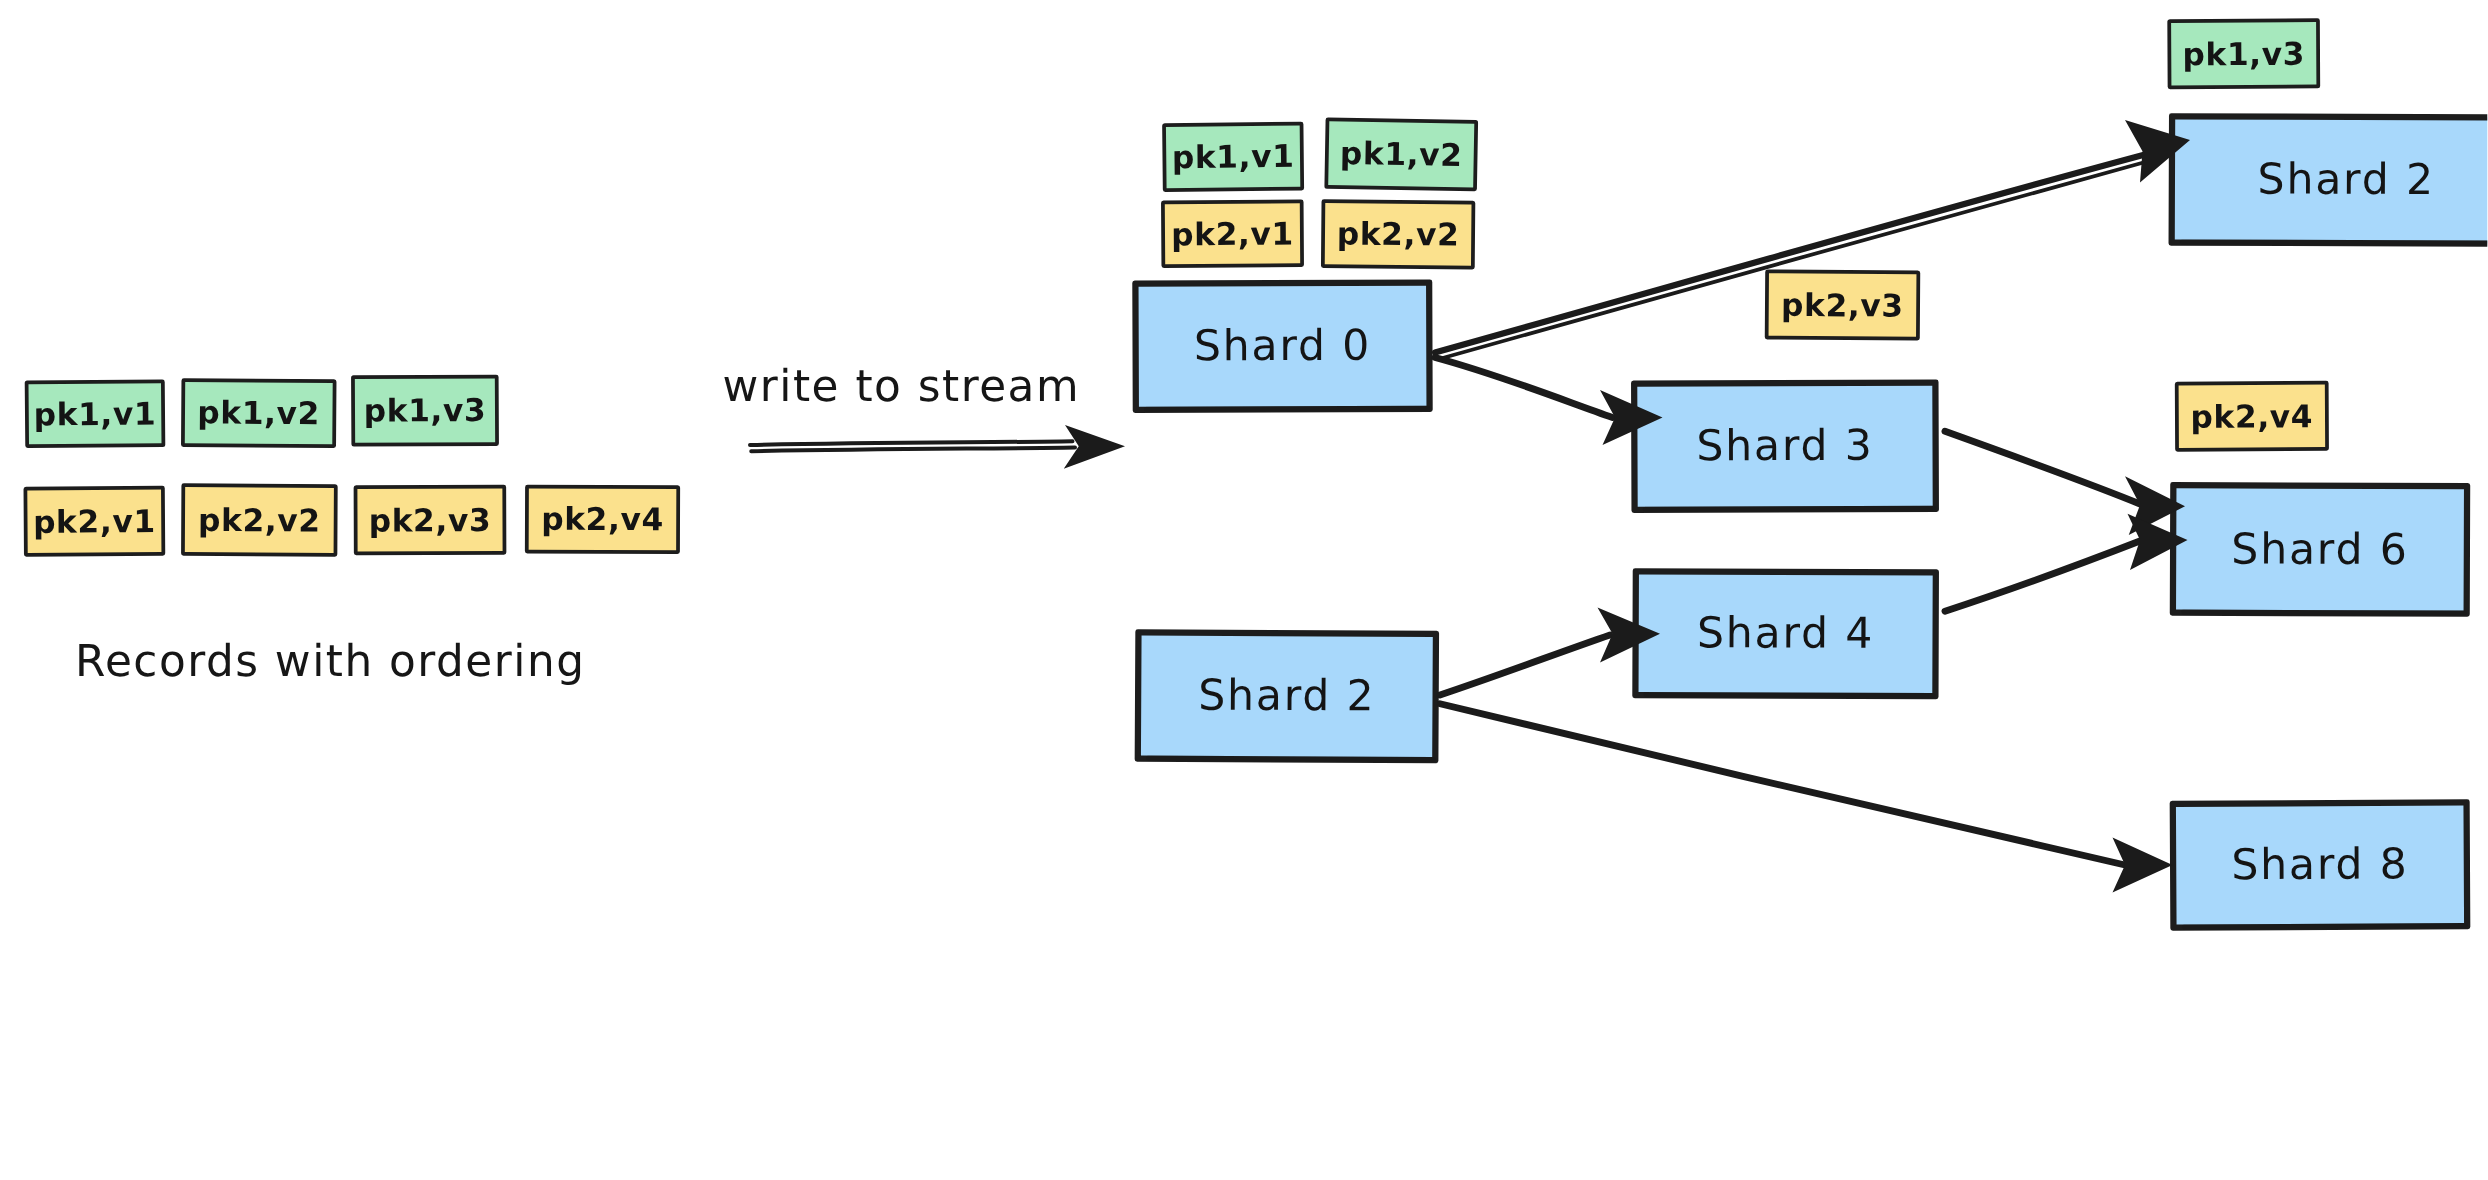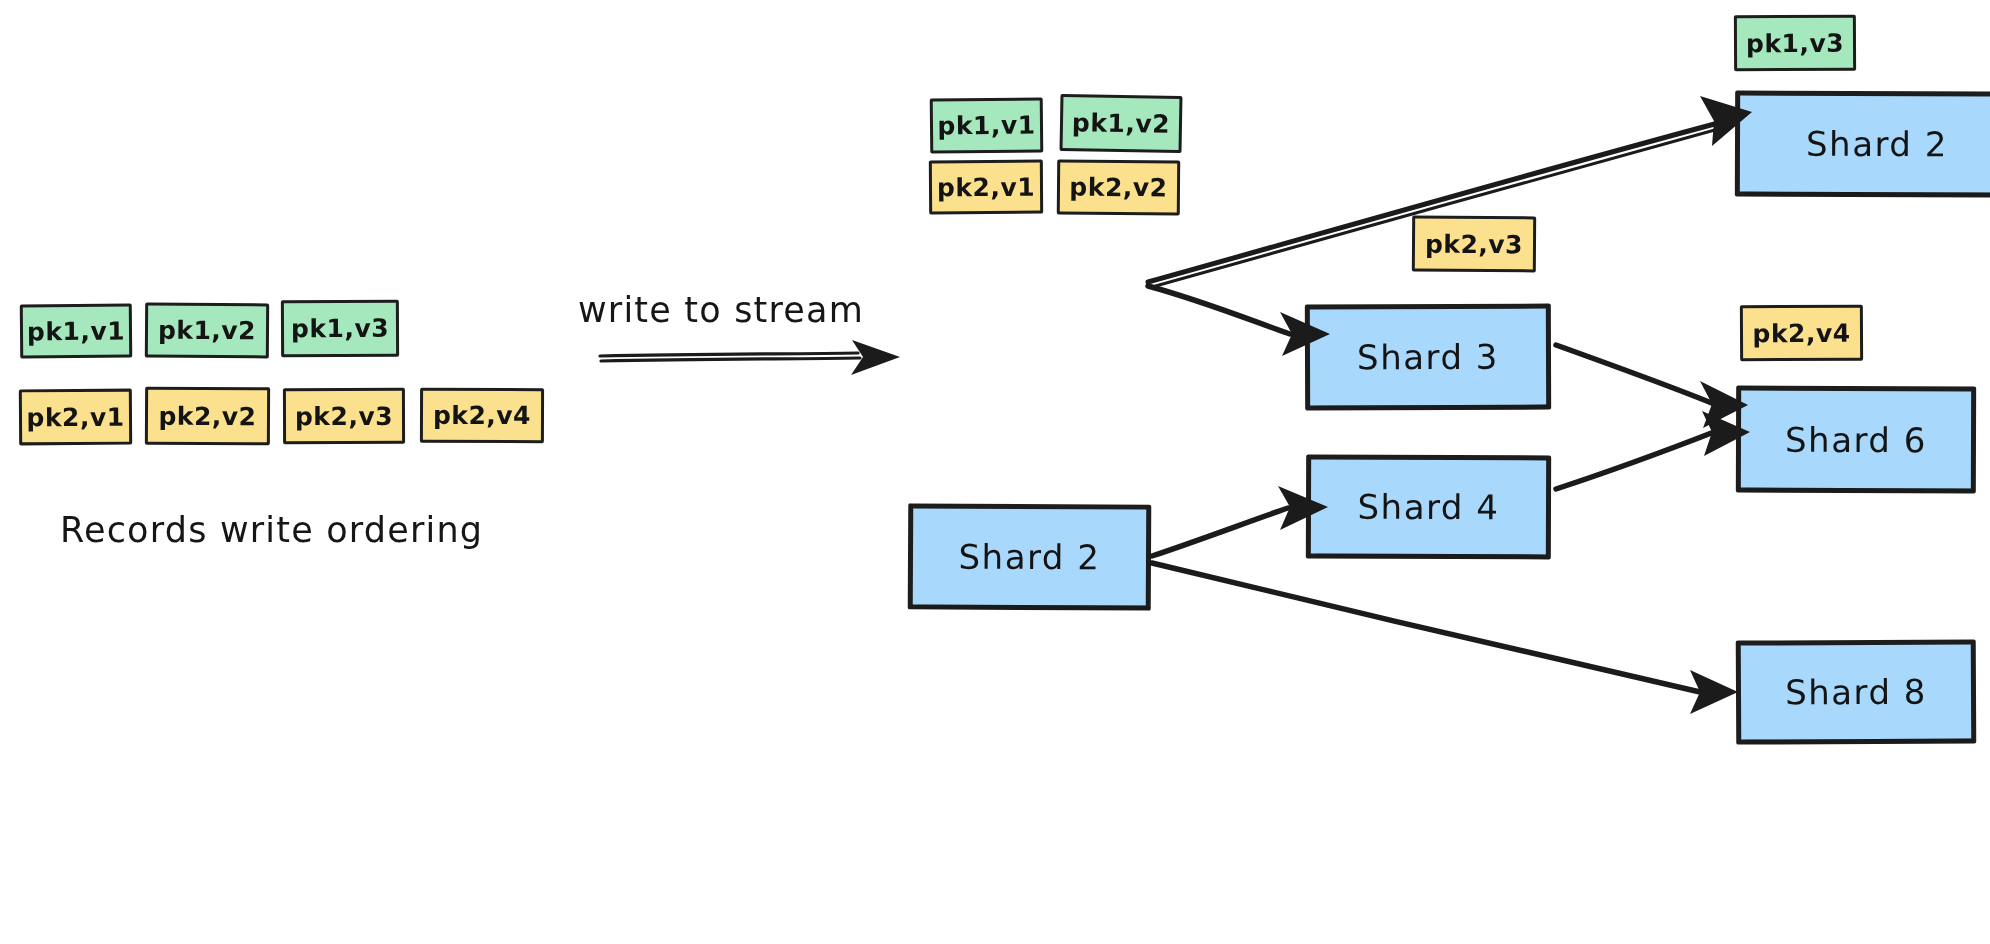--- a/index.html
+++ b/index.html
@@ -104,37 +104,40 @@
   <div class="box record yellow" style="left:145px; top:387px; width:125px; height:58px; transform:rotate(0.3deg);">
     <span>pk2,v2</span>
   </div>
   <div class="box record yellow" style="left:283px; top:388px; width:122px; height:56px; transform:rotate(-0.2deg);">
     <span>pk2,v3</span>
   </div>
   <div class="box record yellow" style="left:420px; top:388px; width:124px; height:55px; transform:rotate(0.2deg);">
     <span>pk2,v4</span>
   </div>
 
-  <div class="caption lbl-records" style="left:60px; top:510px;">Records write ordering</div>
+  <div class="caption lbl-records" style="left:60px; top:510px;">Records with ordering</div>
 
   <div class="caption lbl-write" style="left:566px; top:290px;margin-left:12px;">write to stream</div>
 
   <div class="box record green" style="left:930px; top:98px; width:113px; height:55px; transform:rotate(-0.6deg);">
     <span>pk1,v1</span>
   </div>
   <div class="box record green" style="left:1060px; top:95px; width:122px; height:57px; transform:rotate(1deg);">
     <span>pk1,v2</span>
   </div>
   <div class="box record yellow" style="left:929px; top:160px; width:114px; height:54px; transform:rotate(-0.4deg);">
     <span>pk2,v1</span>
   </div>
   <div class="box record yellow" style="left:1057px; top:160px; width:123px; height:55px; transform:rotate(0.5deg);">
     <span>pk2,v2</span>
   </div>
 
+  <div class="box shard shard-shadow" style="left:906px; top:224px; width:240px; height:106px; transform:rotate(-0.2deg);">
+    <span>Shard 0</span>
+  </div>
 
   <div class="box shard shard-shadow" style="left:908px; top:504px; width:243px; height:106px; transform:rotate(0.3deg);">
     <span>Shard 2</span>
   </div>
 
   <div class="box record green" style="left:1734px; top:15px; width:122px; height:56px; transform:rotate(-0.3deg);">
     <span>pk1,v3</span>
   </div>
   <div class="box shard shard-shadow" style="left:1735px; top:91px; width:284px; height:106px; transform:rotate(0.2deg);">
     <span>Shard 2</span>

